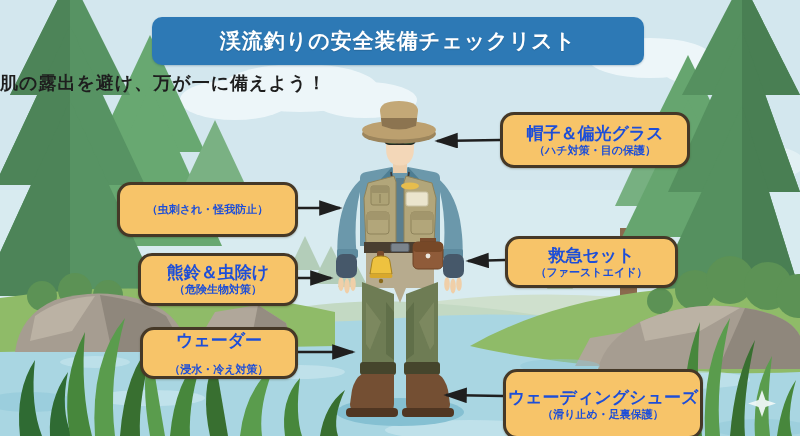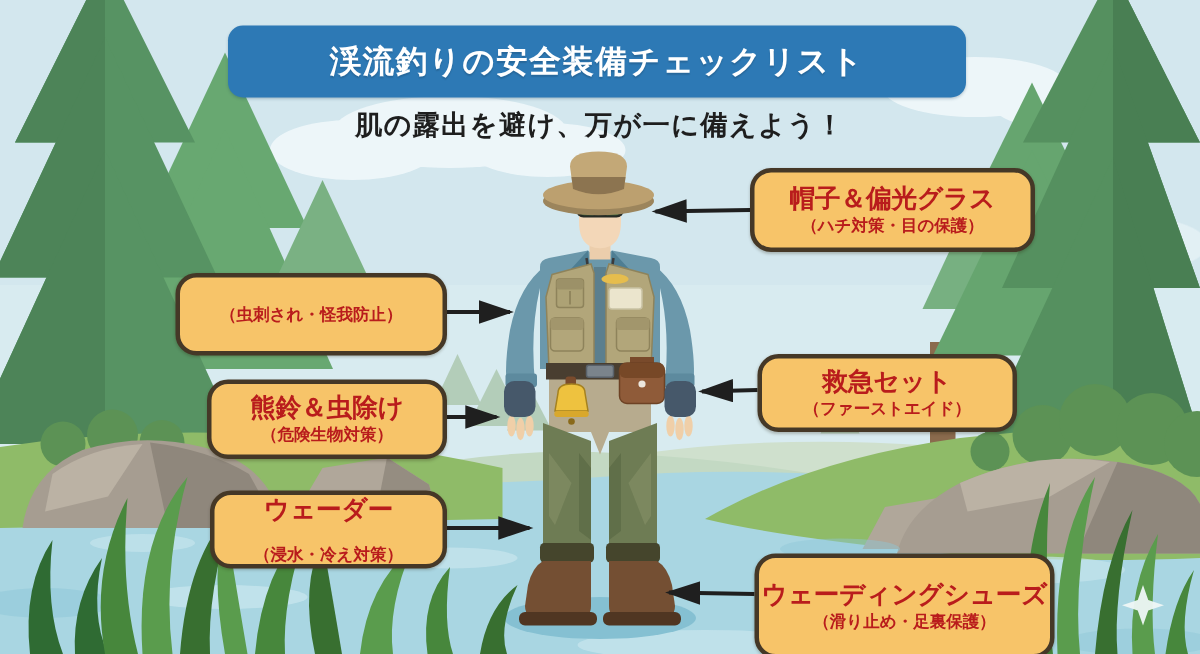--- a/index.html
+++ b/index.html
@@ -11,28 +11,28 @@
   .arrows{pointer-events:none;}
   .banner{
     position:absolute;left:152px;top:17px;width:492px;height:48px;
     background:#2d79b5;border-radius:10px;color:#ffffff;
     font-size:21px;font-weight:700;letter-spacing:1px;
     display:flex;align-items:center;justify-content:center;
     text-shadow:0 1px 1px rgba(0,0,0,.15);
     box-shadow:0 1px 2px rgba(20,60,90,.25);
   }
   .subtitle{
-    position:absolute;left:0;top:71px;width:800px;text-align:center;
+    position:absolute;left:0;top:71px;width:800px;text-align:left;
     font-size:18px;font-weight:700;color:#1e1e1e;letter-spacing:1px;
   }
   .callout{
     position:absolute;box-sizing:border-box;
     background:#f7c469;border:3px solid #453827;border-radius:14px;
     display:flex;flex-direction:column;align-items:center;justify-content:center;
-    text-align:center;color:#b91c1c;line-height:1.22;
+    text-align:center;color:#1d4ed8;line-height:1.22;
     box-shadow:0 1px 2px rgba(40,30,10,.25);
   }
   .c-label{font-size:17px;font-weight:700;white-space:nowrap;}
   .c-note{font-size:11px;font-weight:700;white-space:nowrap;}
   .co-hat{left:500px;top:112px;width:190px;height:56px;}
   .co-sleeves{left:117px;top:182px;width:181px;height:55px;}
   .co-bell{left:138px;top:253px;width:160px;height:53px;}
   .co-waders{left:140px;top:327px;width:158px;height:52px;gap:12px;}
   .co-firstaid{left:505px;top:236px;width:173px;height:52px;}
   .co-shoes{left:503px;top:369px;width:200px;height:70px;}

